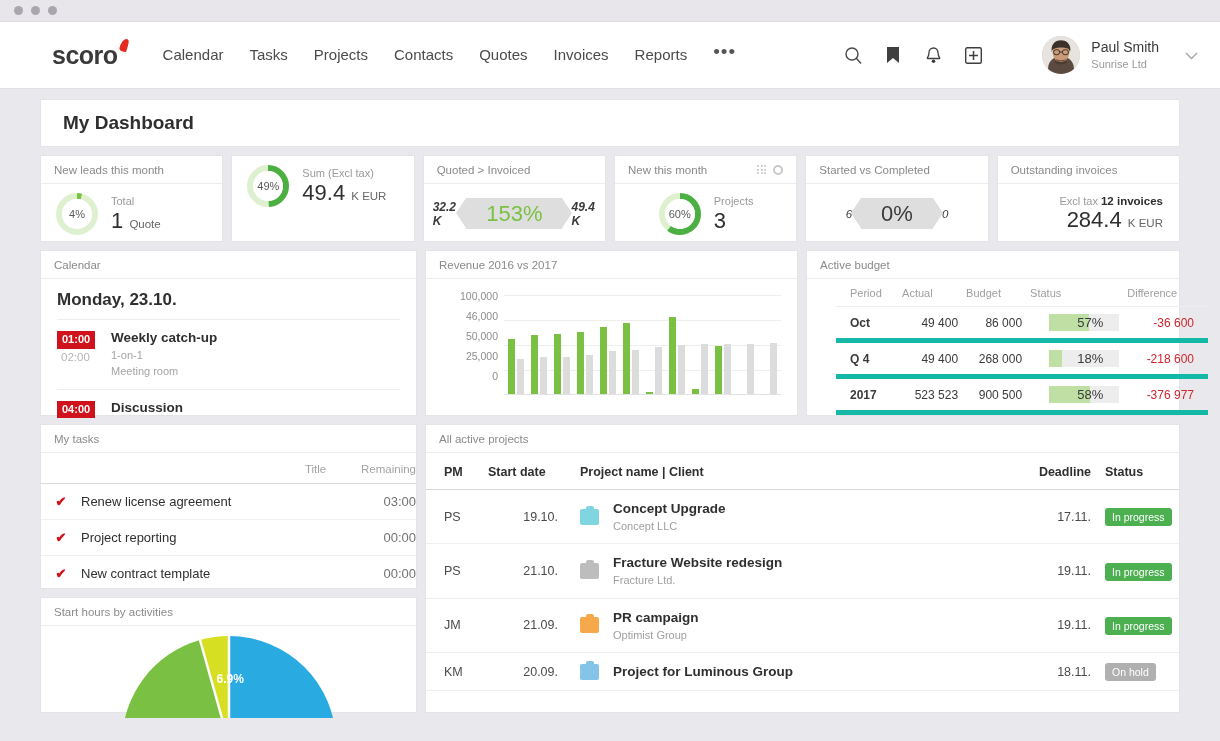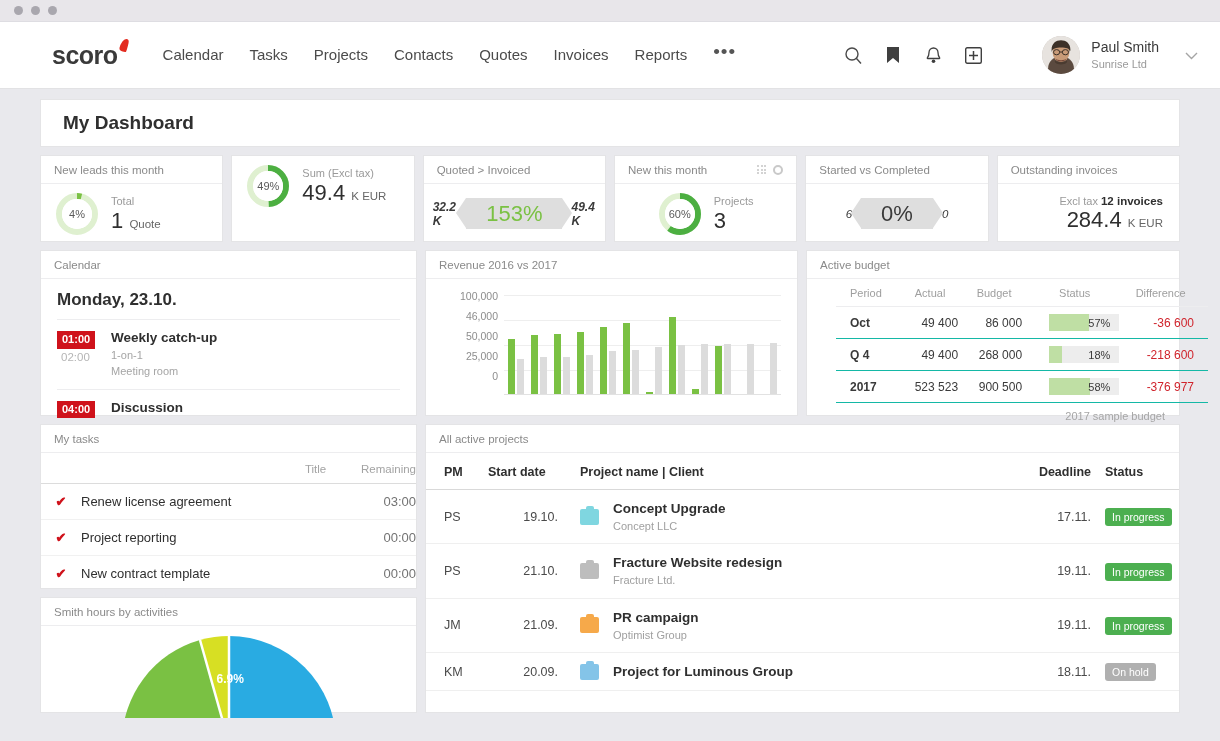--- a/index.html
+++ b/index.html
@@ -159,37 +159,37 @@
   .bars { position: absolute; left: 0; right: 0; bottom: 0; height: 100px; display: flex; align-items: flex-end; }
   .bargroup { flex: 1 1 0; display: flex; align-items: flex-end; justify-content: center; height: 100%; gap: 2px; }
   .bar { width: 7px; }
   .bar.a { background: #7ac143; }
   .bar.b { background: #dcdcdc; }
   .axisline { position: absolute; left: 0; right: 0; bottom: 0; height: 1px; background: #e2e2e2; }
 
   .budget-card { width: 374px; height: 166px; }
   .btable { width: 100%; border-collapse: collapse; margin-left: 29px; }
   .btable th {
-    font-size: 11px; color: #9e9e9e; font-weight: normal; text-align: center;
+    font-size: 11px; color: #9e9e9e; font-weight: normal; text-align: left;
     padding: 8px 4px 7px 4px; border-bottom: 1px solid #ededef;
   }
   .btable th:first-child, .btable td:first-child { text-align: left; padding-left: 14px; }
   .btable th:last-child, .btable td:last-child { padding-right: 14px; }
   .btable td {
     font-size: 12px; color: #3a3a3a; text-align: right;
-    padding: 7px 4px; border-bottom: 1px solid #14b8a6;
+    padding: 7px 4px; border-bottom: 5px solid #14b8a6;
   }
   .btable td.per { font-weight: bold; }
   .btable td.diff { color: #d0242c; }
   .statusbar {
     position: relative; background: #ededed; height: 17px; width: 70px;
     margin-left: auto; display: flex; align-items: center; justify-content: flex-end;
   }
   .statusbar .fill { position: absolute; left: 0; top: 0; bottom: 0; background: #bfdfa4; }
-  .statusbar span { position: relative; font-size: 11px; color: #3a3a3a; padding-right: 9px; }
+  .statusbar span { position: relative; font-size: 13px; color: #3a3a3a; padding-right: 16px; }
   .bfoot { font-size: 11px; color: #a6a6a6; text-align: right; padding: 7px 14px 0 0; }
 
   
   .bottom { display: flex; gap: 8px; }
   .leftcol { width: 377px; display: flex; flex-direction: column; gap: 8px; }
   .tasks-card { height: 165px; }
   .ttable { width: 100%; border-collapse: collapse; }
   .ttable th {
     font-size: 11.5px; color: #a3a3a3; font-weight: normal;
     padding: 10px 0 8px 0; border-bottom: 1px solid #dcdcdc;
@@ -606,21 +606,21 @@
                   <tr>
                     <td class="tcheck">✔</td>
                     <td class="ttitle">New contract template</td>
                     <td class="trem">00:00</td>
                   </tr>
                 </tbody>
             </table>
           </div>
 
           <div class="card pie-card">
-            <div class="card-head">Smith hours by activities</div>
+            <div class="card-head">Start hours by activities</div>
             <div class="pie-body">
               <div class="pie-wrap">
                 <svg width="214" height="214" viewBox="0 0 214 214">
                   <path d="M107 107 L214 107 A107 107 0 0 0 107 0 Z" fill="#29abe2"></path>
                   <path d="M107 107 L107 0 A107 107 0 0 0 78 4 Z" fill="#d7df23"></path>
                   <path d="M107 107 L78 4 A107 107 0 0 0 0 107 Z" fill="#7ac143"></path>
                   <path d="M107 107 L107 0" stroke="#ffffff" stroke-width="2.5"></path>
                   <path d="M107 107 L78 4" stroke="#ffffff" stroke-width="2.5"></path>
                 </svg>
                 <span class="pie-label">6.9%</span>

